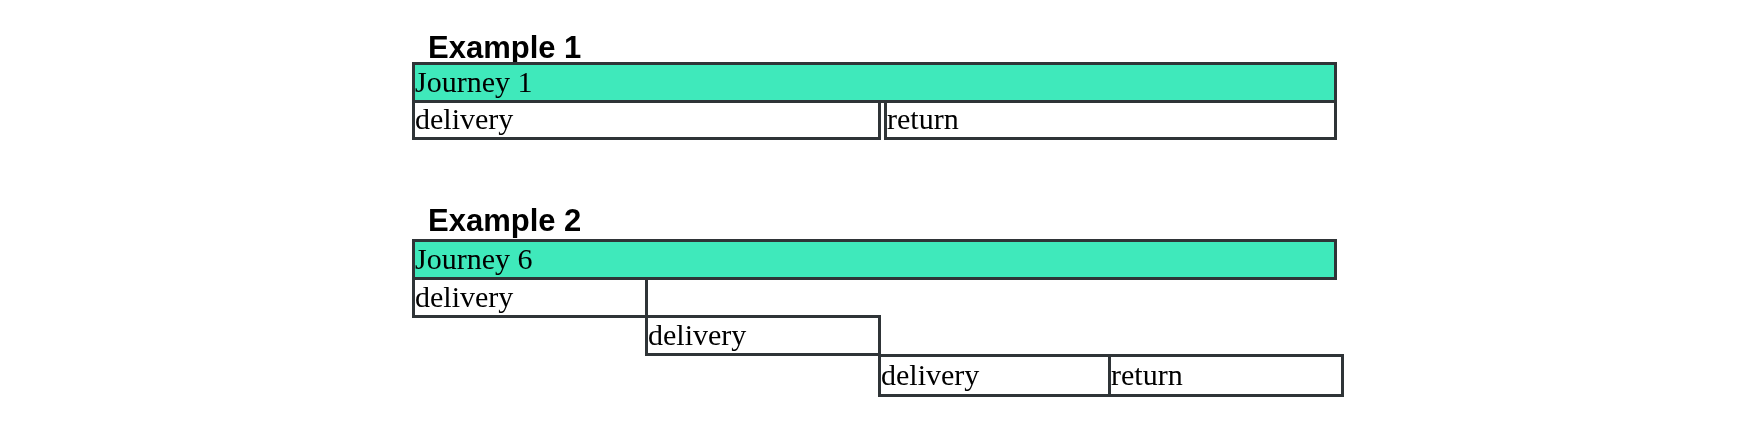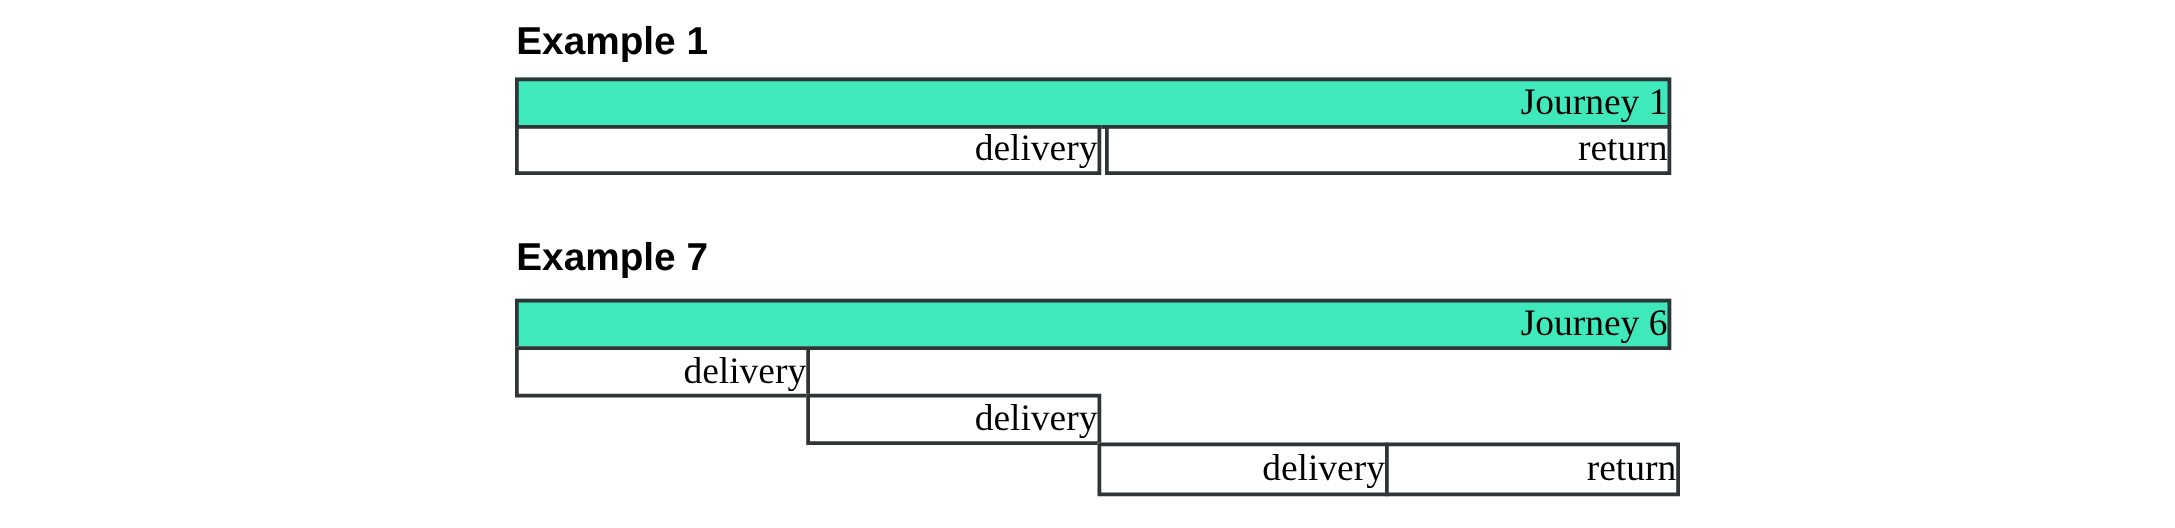--- a/index.html
+++ b/index.html
@@ -16,36 +16,36 @@
   }
   .canvas {
     position: relative;
     width: 1740px;
     height: 422px;
     background: var(--background);
     overflow: hidden;
   }
   .heading {
     position: absolute;
-    margin: 0;
+    margin: 15px;
     font-family: "Liberation Sans", sans-serif;
     font-weight: 700;
     font-size: 31px;
     line-height: 1.0;
     color: var(--text);
     letter-spacing: 0px;
     white-space: nowrap;
   }
   .bar {
     position: absolute;
     box-sizing: border-box;
     border: 3px solid var(--border);
     display: flex;
     align-items: center;
-    justify-content: flex-end;
+    justify-content: flex-start;
   }
   .bar.journey { background: var(--journey_fill); }
   .bar.seg     { background: var(--box_fill); }
   .bar-label {
     font-family: "Liberation Serif", serif;
     font-size: 30px;
     line-height: 1;
     color: var(--text);
     white-space: nowrap;
     padding-bottom: 2px;
@@ -66,21 +66,21 @@
     <div class="bar seg" style="left:412px; top:100px; width:469px; height:40px">
       <span class="bar-label">delivery</span>
     </div>
 
     <div class="bar seg" style="left:884px; top:100px; width:453px; height:40px">
       <span class="bar-label">return</span>
     </div>
   </section>
 
   <section>
-    <h2 class="heading" style="left:413px; top:190px">Example 7</h2>
+    <h2 class="heading" style="left:413px; top:190px">Example 2</h2>
 
     <div class="bar journey" style="left:412px; top:239px; width:925px; height:41px">
       <span class="bar-label">Journey 6</span>
     </div>
 
     <div class="bar seg" style="left:412px; top:277px; width:236px; height:41px">
       <span class="bar-label">delivery</span>
     </div>
 
     <div class="bar seg" style="left:645px; top:315px; width:236px; height:41px">

